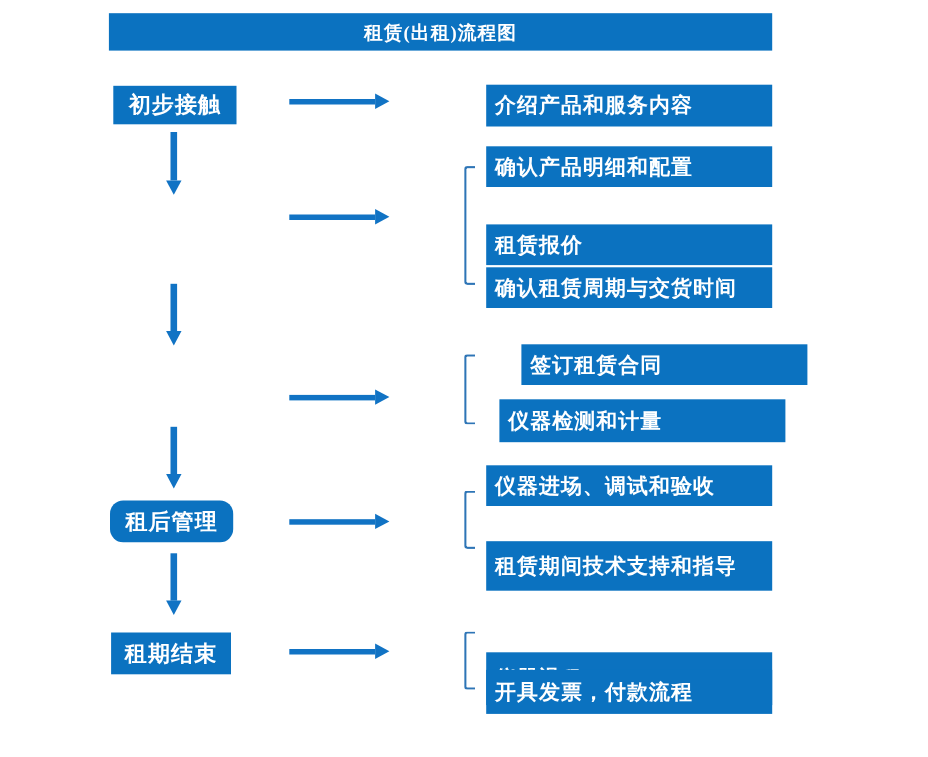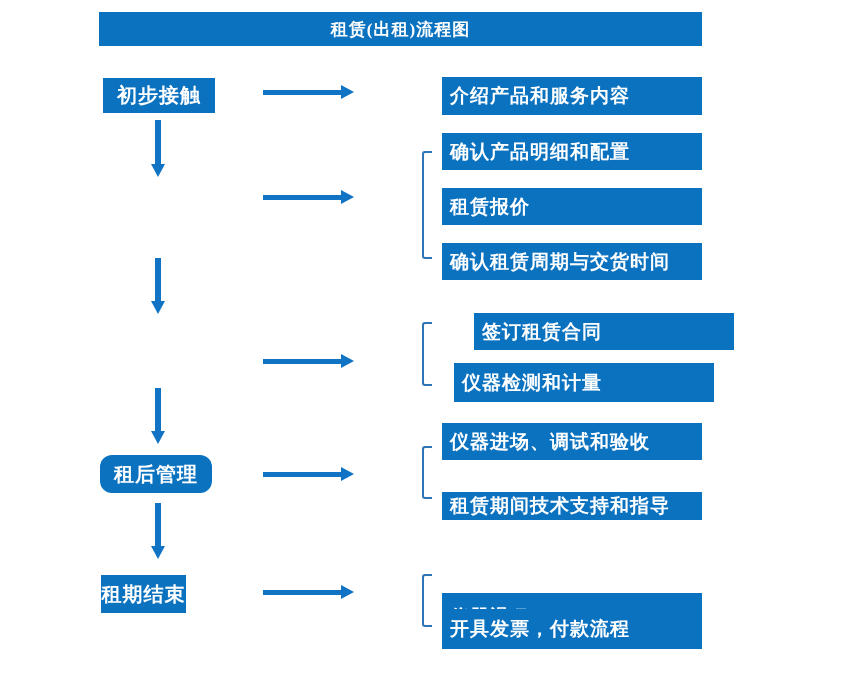--- a/index.html
+++ b/index.html
@@ -22,33 +22,33 @@
   }
   .title-bar{
     left:99px;top:12px;width:603px;height:34px;
     justify-content:center;font-size:17px;
   }
   .step{justify-content:center;font-size:20px;}
   .s1{left:103px;top:78px;width:112px;height:35px;}
   .s2{left:102px;top:187px;width:126px;height:35px;}
   .s3{left:102px;top:343px;width:110px;height:37px;}
   .s4{left:100px;top:455px;width:112px;height:38px;border-radius:12px;}
-  .s5{left:101px;top:575px;width:85px;height:38px;text-align:right;}
+  .s5{left:101px;top:575px;width:109px;height:38px;text-align:right;}
   .detail{
     left:442px;width:260px;font-size:19px;padding-left:8px;
     justify-content:flex-start;
   }
   .r1{top:77px;height:38px;}
   .r2{top:133px;height:37px;}
-  .r3{top:188px;height:37px;}
+  .r3{top:204px;height:37px;}
   .r4{top:243px;height:37px;}
   .r5{top:313px;height:37px;margin-left:32px;}
   .r6{top:363px;height:39px;margin-left:12px;}
   .r7{top:423px;height:37px;}
-  .r8{top:492px;height:28px;}
+  .r8{top:492px;height:45px;}
   .r9{top:557px;height:48px;margin-top:36px;}
   .r10{top:609px;height:40px;}
   
   .harrow{position:absolute;left:263px;width:78px;height:5px;background:var(--arrow);}
   .harrow::after{
     content:"";position:absolute;right:-13px;top:-5px;width:0;height:0;
     border-left:13px solid var(--arrow);
     border-top:7.5px solid transparent;border-bottom:7.5px solid transparent;
   }
   .h1{top:90px;} .h2{top:195px;} .h3{top:359px;} .h4{top:472px;} .h5{top:590px;}

